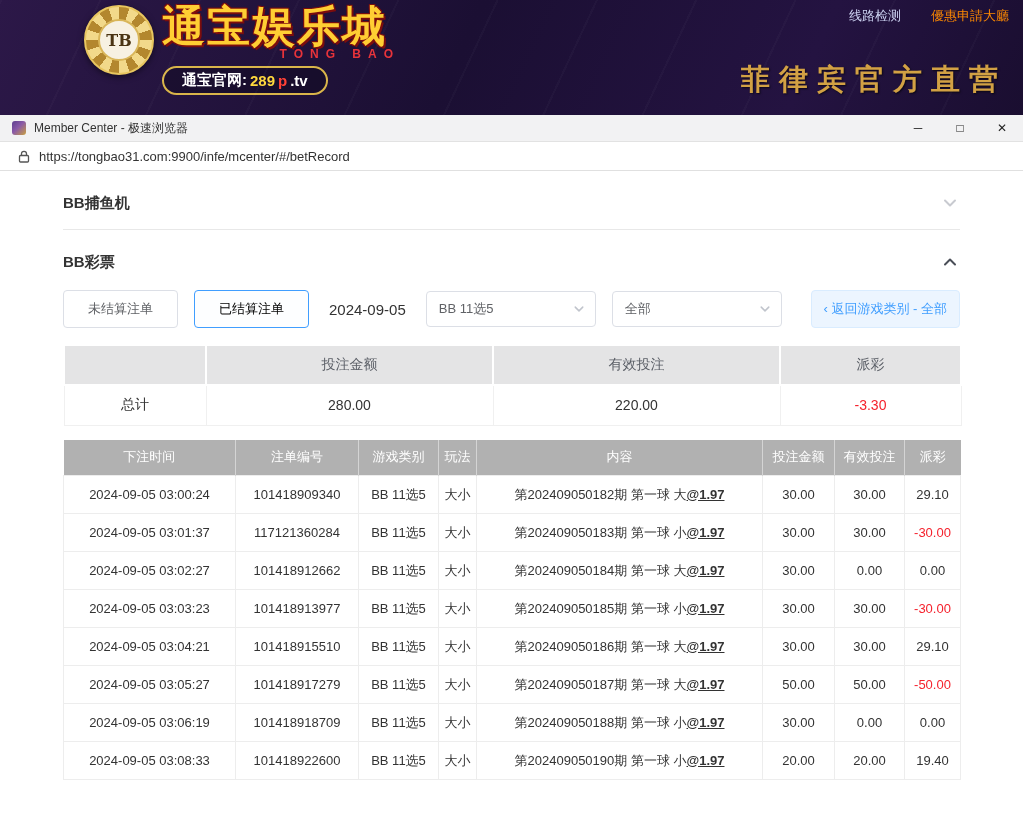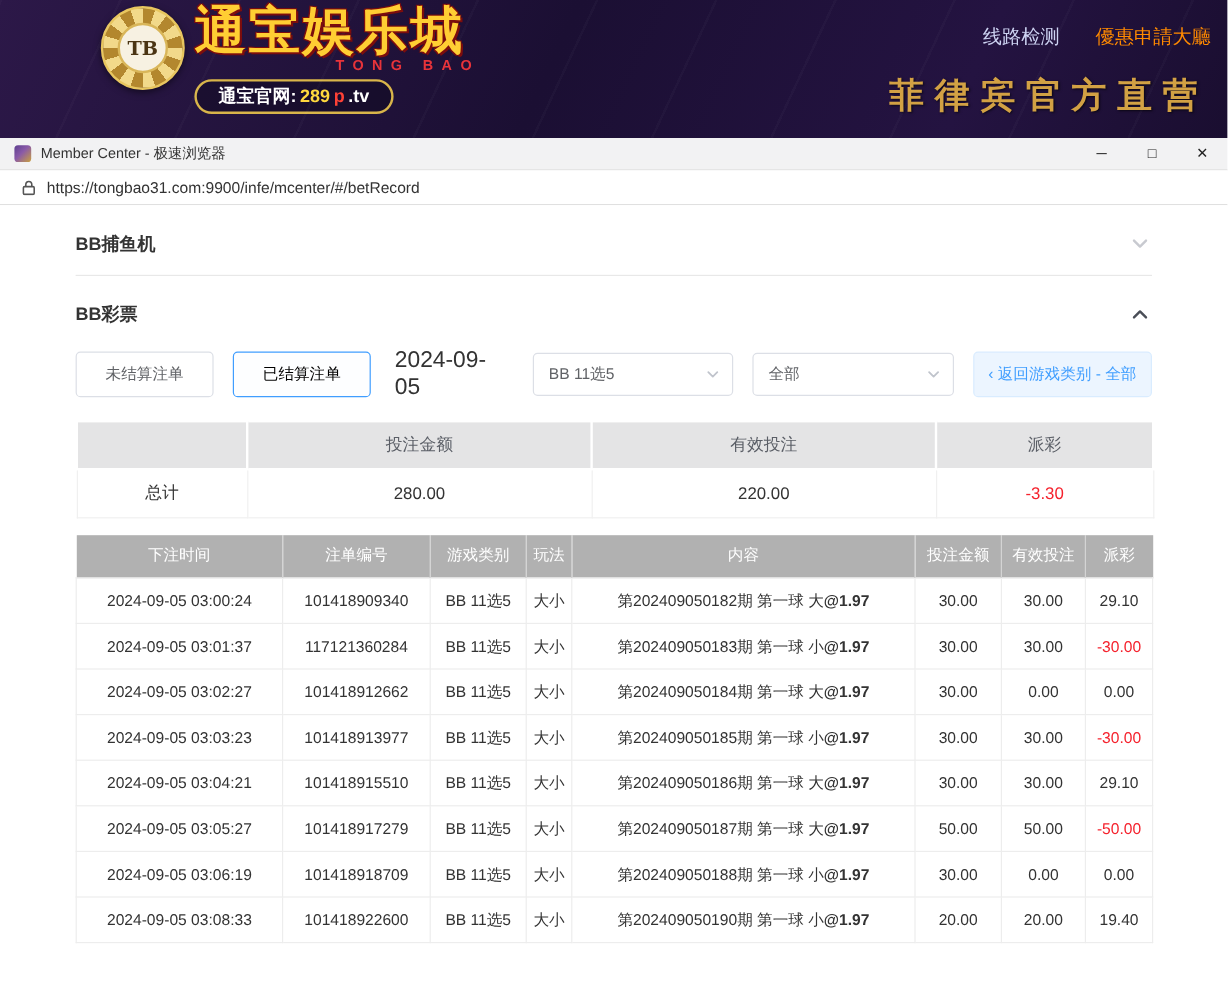--- a/index.html
+++ b/index.html
@@ -37,21 +37,21 @@
   }
   .brand-sub{
     text-align:right; color:#e8333a; font-size:12px; font-weight:bold; letter-spacing:7px; margin-top:-2px;
   }
   .site-pill{
     margin-top:5px; display:inline-flex; align-items:center; gap:3px;
     border:2px solid #d9b54a; border-radius:16px; padding:3px 18px;
     font-size:15px; font-weight:bold; color:#fff; background:rgba(10,5,20,.35);
   }
   .site-pill .u1{ color:#ffd83d; } .site-pill .u2{ color:#ff4136; } .site-pill .u3{ color:#fff; }
-  .top-links{ position:absolute; top:7px; right:14px; display:flex; gap:30px; font-size:16px; z-index:2;margin-top:14px; }
+  .top-links{ position:absolute; top:7px; right:14px; display:flex; gap:30px; font-size:13px; z-index:2; }
   .link-line{ color:#cdd3f2; text-decoration:none; cursor:pointer; }
   .link-promo{ color:#ff8a00; text-decoration:none; cursor:pointer; }
   .tagline{
     position:absolute; right:16px; top:60px; font-size:29px; font-weight:bold; letter-spacing:9px;
     color:#d2a144; font-family:"DejaVu Serif", serif; text-shadow:1px 1px 2px rgba(0,0,0,.65);
     white-space:nowrap;
   }
 
   
   .titlebar{
@@ -83,21 +83,21 @@
   .section-row.lottery{ padding:22px 0 4px; }
   .section-title{ font-size:15px; font-weight:bold; color:#333; }
   .chev{ cursor:pointer; display:flex; align-items:center; padding:2px; }
 
   .filters{ display:flex; align-items:center; margin-top:14px; gap:16px; }
   .btn{
     font-size:13px; padding:9px 24px; border-radius:4px; border:1px solid #dcdfe6;
     background:#fff; color:#606266; cursor:pointer; white-space:nowrap;
   }
   .btn.active{ border-color:#409eff; color:#000000; background:#fdfeff; }
-  .filter-date{ font-size:19px; color:#333; margin:0 4px; }
+  .filter-date{ font-size:15px; color:#333; margin:0 4px; }
   .select{
     width:170px; height:36px; border:1px solid #dcdfe6; border-radius:4px;
     display:flex; align-items:center; justify-content:space-between;
     padding:0 10px 0 12px; font-size:13px; color:#606266; cursor:pointer; background:#fff;
   }
   .back-btn{
     margin-left:auto; background:#ecf5ff; color:#409eff; font-size:13px;
     padding:9px 12px; border-radius:4px; border:1px solid #d9ecff; cursor:pointer; white-space:nowrap;
   }
 
@@ -115,21 +115,21 @@
   .bet-table th{
     background:#b1b1b1; color:#fff; font-size:13px; font-weight:normal; height:36px;
     border-right:1px solid rgba(255,255,255,.45);
   }
   .bet-table th:last-child{ border-right:none; }
   .bet-table td{
     height:38px; text-align:center; font-size:13px; color:#333;
     border:1px solid #ededed; background:#fff;
   }
   .content-cell{ color:#d40000; }
-  .content-cell .odds{ font-weight:bold; }
+  .content-cell .odds{ font-weight:bold;text-decoration:underline; }
   .neg{ color:#f5222d !important; }
 </style>
 </head>
 <body>
 
 <div class="screen">
 
   <div class="banner">
     <div class="chip">
       <div class="chip-inner">TB</div>

